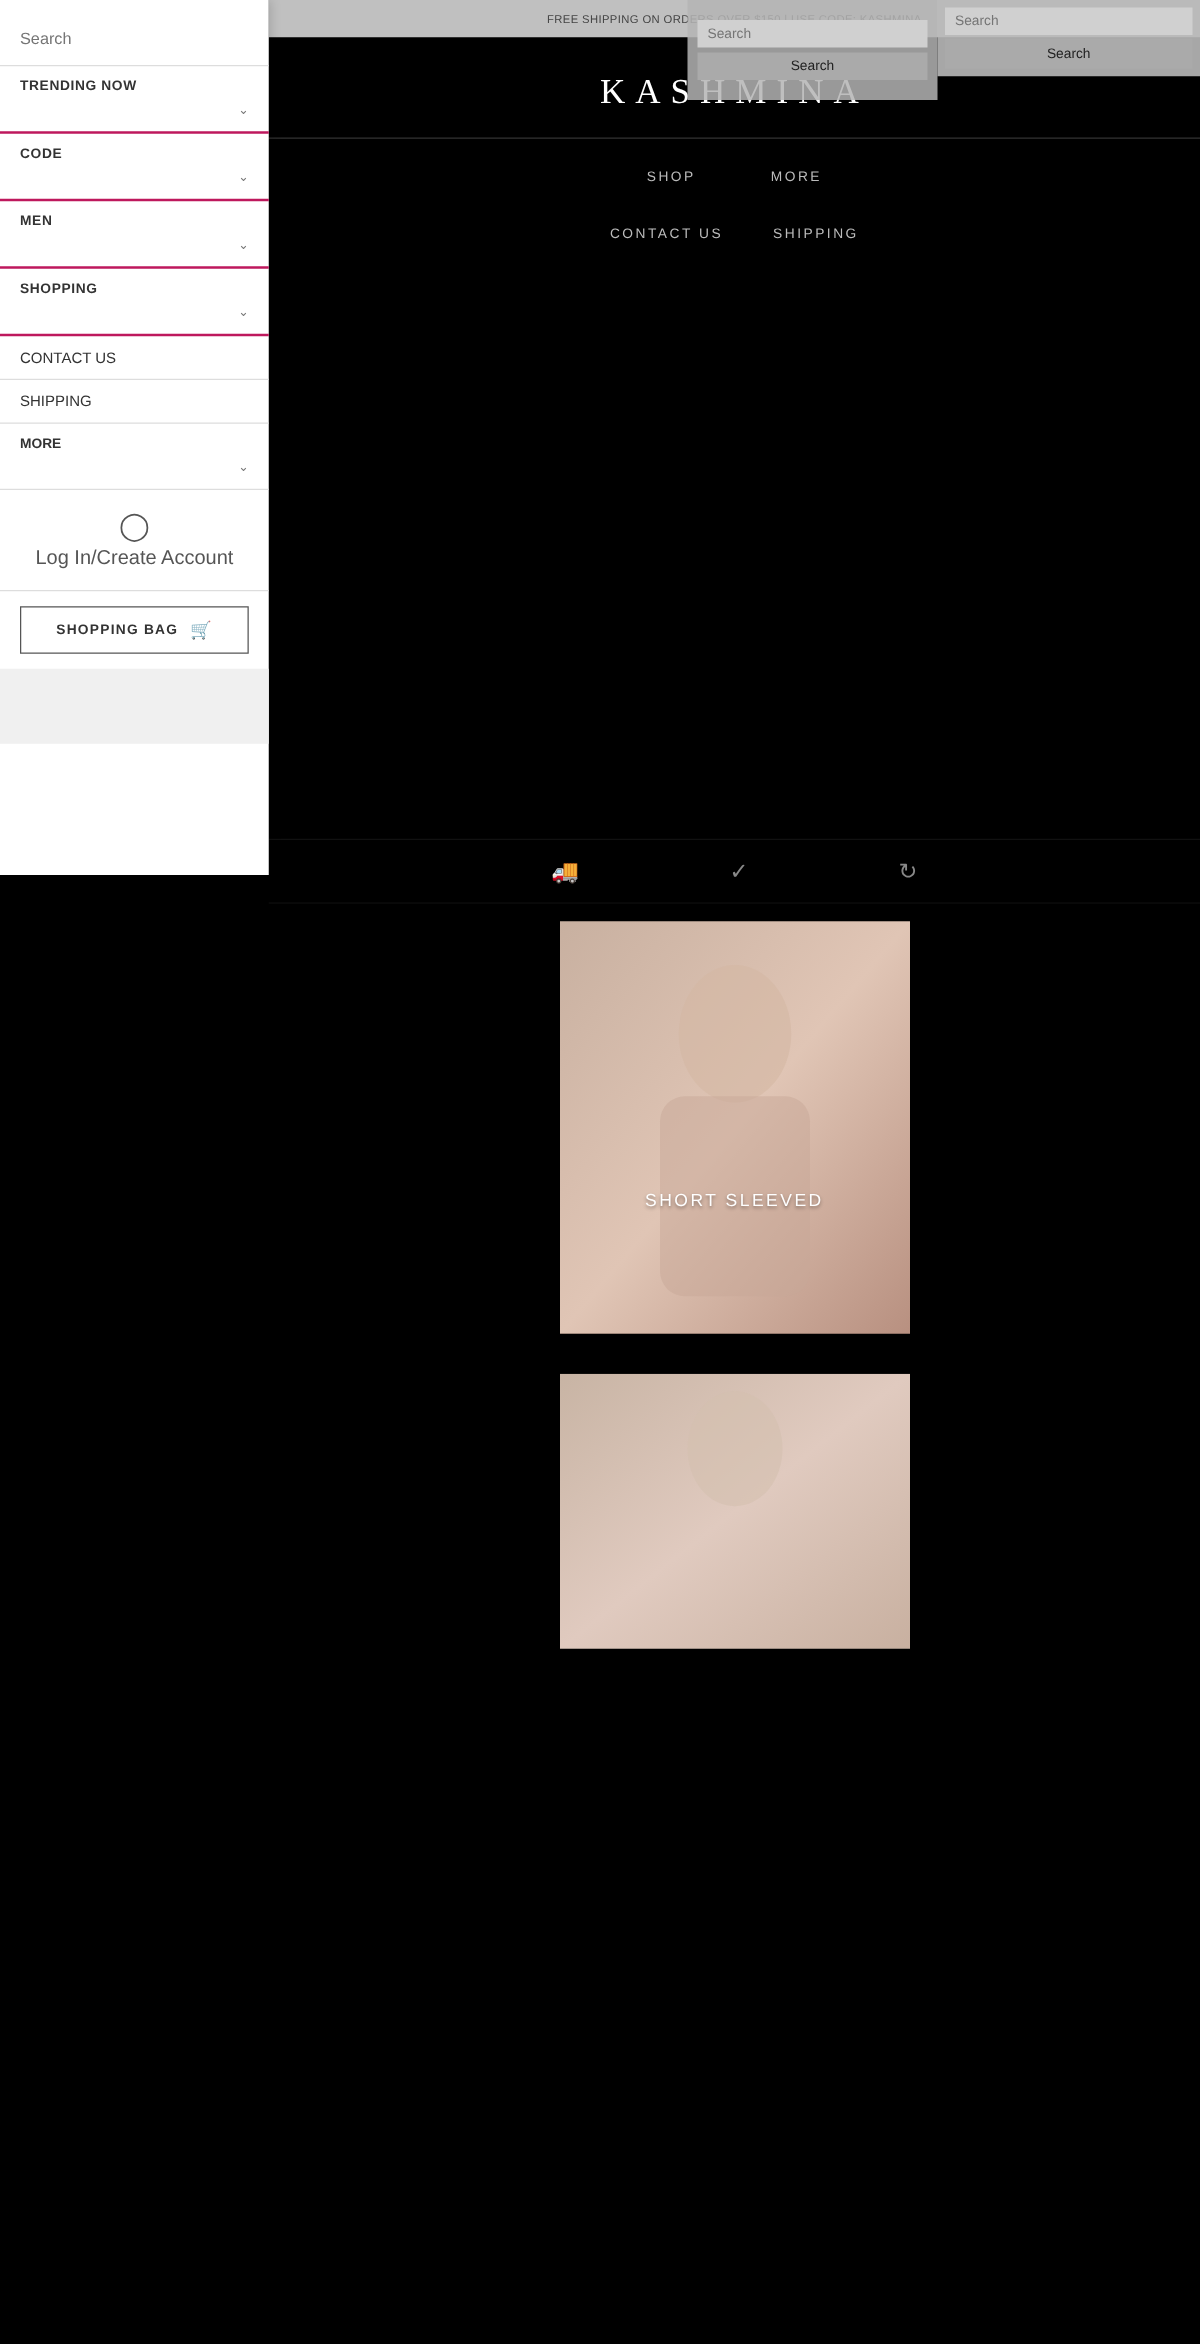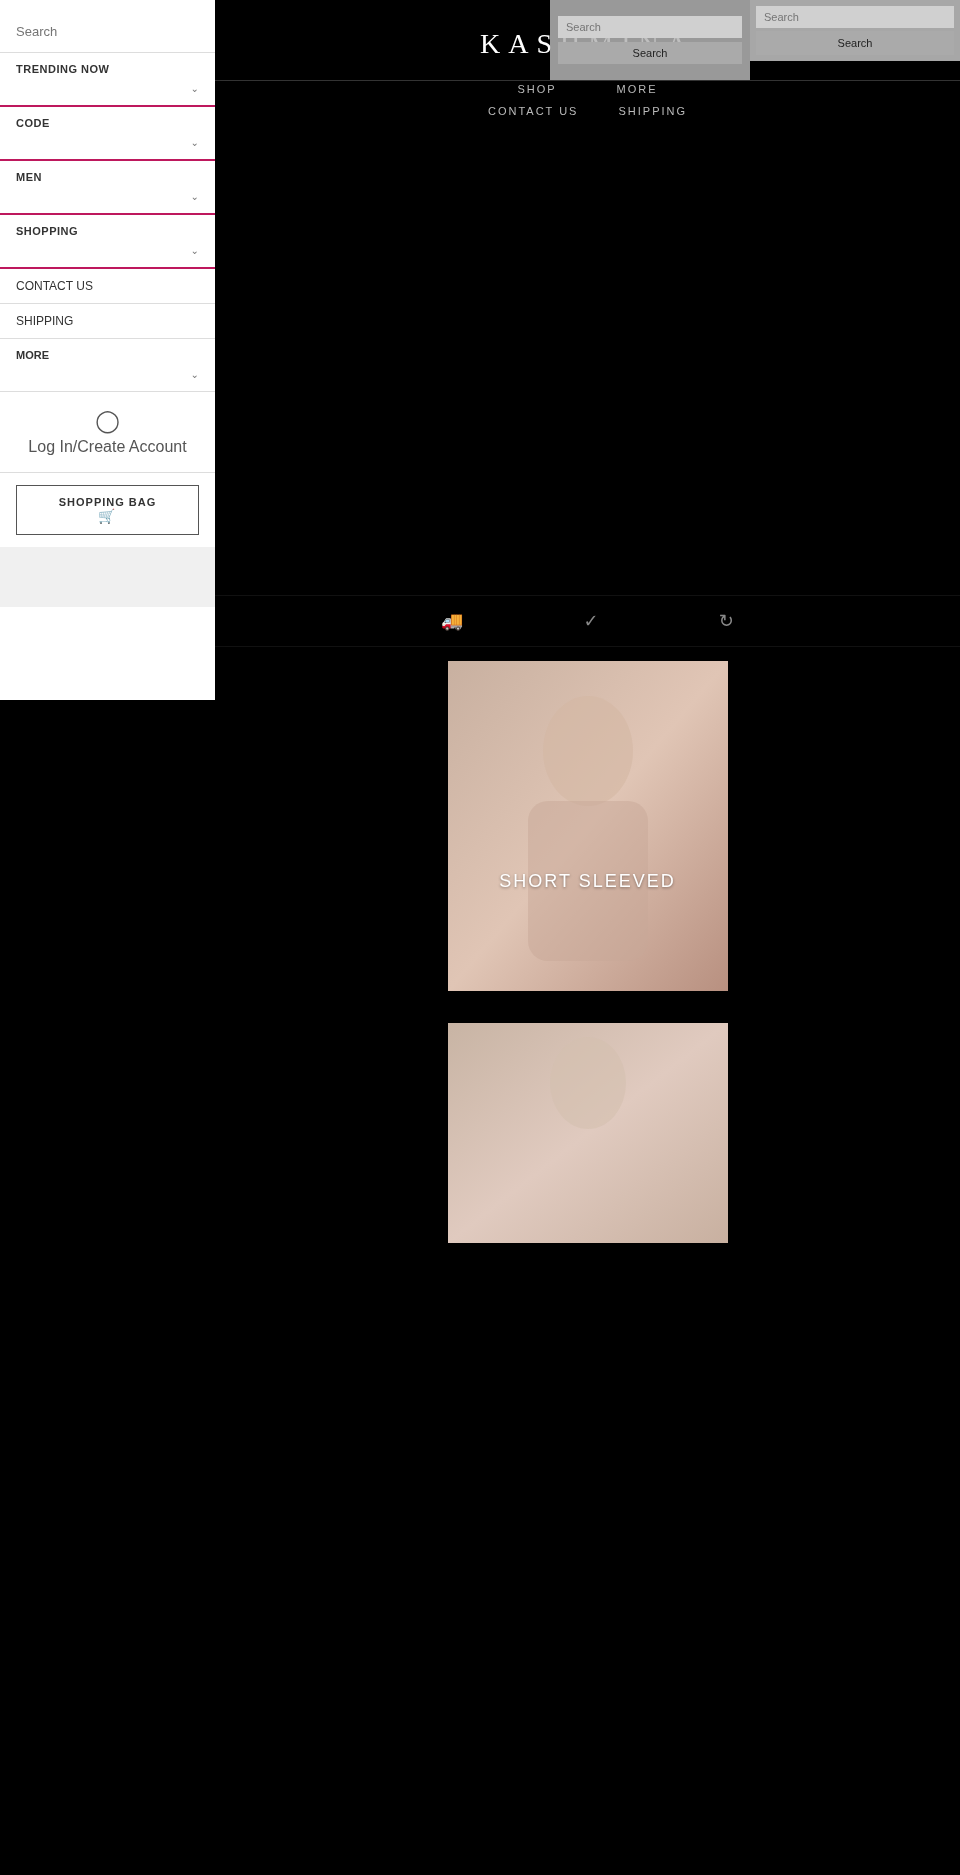--- a/index.html
+++ b/index.html
@@ -121,21 +121,20 @@
     }
 
     .sidebar-bag {
       margin: 12px 16px;
       border: 1px solid #555;
       padding: 10px 28px;
       display: flex;
       align-items: center;
       justify-content: space-between;
       cursor: pointer;
-      flex-direction: column;
     }
 
     .sidebar-bag-label {
       font-size: 11px;
       font-weight: bold;
       color: #333;
       letter-spacing: 1px;
     }
 
     .sidebar-bag-icon {
@@ -192,21 +191,21 @@
       color: #fff;
       font-weight: 400;
     }
 
     
     .nav-bar {
       background: #000;
       display: flex;
       justify-content: center;
       gap: 60px;
-      padding: 2px 0;
+      padding: 25px 0;
       border-top: 1px solid #333;
     }
 
     .nav-item {
       font-size: 11px;
       color: #bbb;
       letter-spacing: 2px;
       cursor: pointer;
       text-transform: uppercase;
     }
@@ -281,21 +280,21 @@
       width: 100%;
       height: 100%;
     }
 
     .product-label {
       position: absolute;
       bottom: 30%;
       left: 50%;
       transform: translateX(-50%);
       color: #fff;
-      font-size: 18px;
+      font-size: 14px;
       letter-spacing: 2px;
       text-align: center;
       white-space: nowrap;
       font-weight: 300;
       text-shadow: 0 1px 3px rgba(0,0,0,0.4);
     }
 
     
     .black-divider {
       background: #000;
@@ -468,20 +467,23 @@
     <button class="top-search-btn">Search</button>
   </div>
 
   <div style="position:absolute;top:0;right:0;width:210px;background:rgba(185,185,185,0.9);z-index:200;padding:6px;">
     <div style="display:flex;align-items:center;background:#d0d0d0;padding:5px 8px;margin-bottom:3px;">
       <input type="text" style="flex: 1 1 0%; border: none; outline: none; background: transparent; font-size: 11px; color: rgb(68, 68, 68);" placeholder="Search">
     </div>
     <button style="background:#aaa;border:none;padding:6px 12px;font-size:11px;color:#222;cursor:pointer;width:100%;text-align:center;">Search</button>
   </div>
 
+  <div class="header-bar">
+    <span class="header-bar-text">FREE SHIPPING ON ORDERS OVER $150 | USE CODE: KASHMINA</span>
+  </div>
 
   <div class="logo-area">
     <span class="logo-text">KASHMINA</span>
   </div>
 
   <div class="nav-bar">
     <span class="nav-item">SHOP</span>
     <span class="nav-item">MORE</span>
   </div>
 

